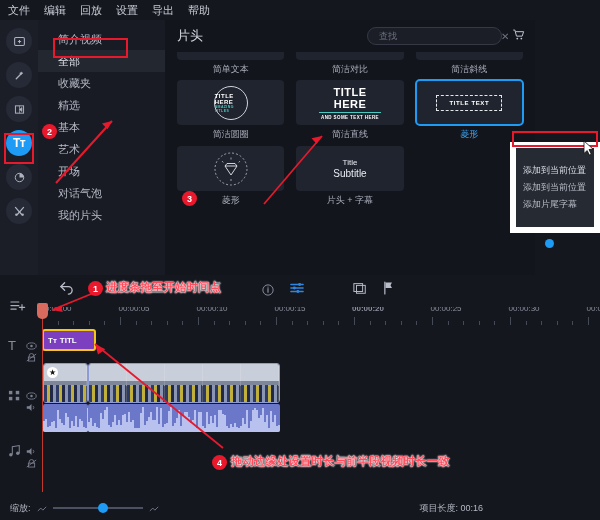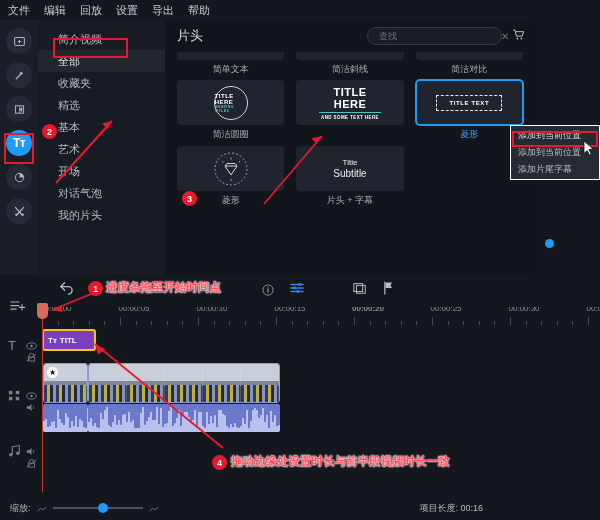--- a/index.html
+++ b/index.html
@@ -124,23 +124,23 @@
     position: absolute; left: 10px; top: 219px; width: 9px; height: 9px;
     border-radius: 50%; background: #1d9bf5;
   }
   .pv-time {
     position: absolute; left: 4px; top: 251px;
     font-size: 11px; color: #d6d9e1; white-space: nowrap;
   }
 
   
   .ctxmenu {
-    position: absolute; left: 510px; top: 125px; width: 90px;
-    background: #262a33; border: 1px solid #ffffff; z-index: 9;
-    padding: 1px 0;
+    position: absolute; left: 510px; top: 142px; width: 90px;
+    background: #262a33; border: 6px solid #ffffff; z-index: 9;
+    padding: 14px 0;
   }
   .ctx-item {
     height: 17px; line-height: 17px; padding-left: 7px;
     font-size: 9px; color: #b9bdc7; cursor: pointer; white-space: nowrap;
   }
   .ctx-item.hi { color: #d9dce4; }
   .hl-ctx {
     position: absolute; left: 512px; top: 131px; width: 86px; height: 16px;
     border: 2px solid #e8192c; z-index: 10; pointer-events: none;
   }
@@ -314,25 +314,25 @@
       </span>
     </div>
 
     <div class="grid row-top">
       <div class="cell">
         <div class="thumb"></div>
         <div class="cap">简单文本</div>
       </div>
       <div class="cell">
         <div class="thumb"></div>
-        <div class="cap">简洁斜线</div>
+        <div class="cap">简洁对比</div>
       </div>
       <div class="cell">
         <div class="thumb"></div>
-        <div class="cap">简洁对比</div>
+        <div class="cap">简洁斜线</div>
       </div>
     </div>
 
     <div class="grid" style="margin-top:4px">
       <div class="cell">
         <div class="thumb">
           <div class="circ">
             <span class="t-title" style="font-size:6px">TITLE HERE</span>
             <span class="sub-teal">AMAZING TITLES</span>
           </div>
@@ -340,20 +340,21 @@
         <div class="cap">简洁圆圈</div>
       </div>
       <div class="cell">
         <div class="thumb">
           <div class="line-t">
             <div class="t-title" style="font-size:11px">TITLE HERE</div>
             <div class="bar"></div>
             <div style="color:#fff;font-size:4.5px;font-weight:bold;letter-spacing:0.4px">AND SOME TEXT HERE</div>
           </div>
         </div>
+        <div class="cap">简洁直线</div>
       </div>
       <div class="cell sel">
         <div class="thumb">
           <div class="dashed-hex">TITLE TEXT</div>
         </div>
         <div class="cap">菱形</div>
       </div>
     </div>
 
     <div class="grid" style="margin-top:5px">

